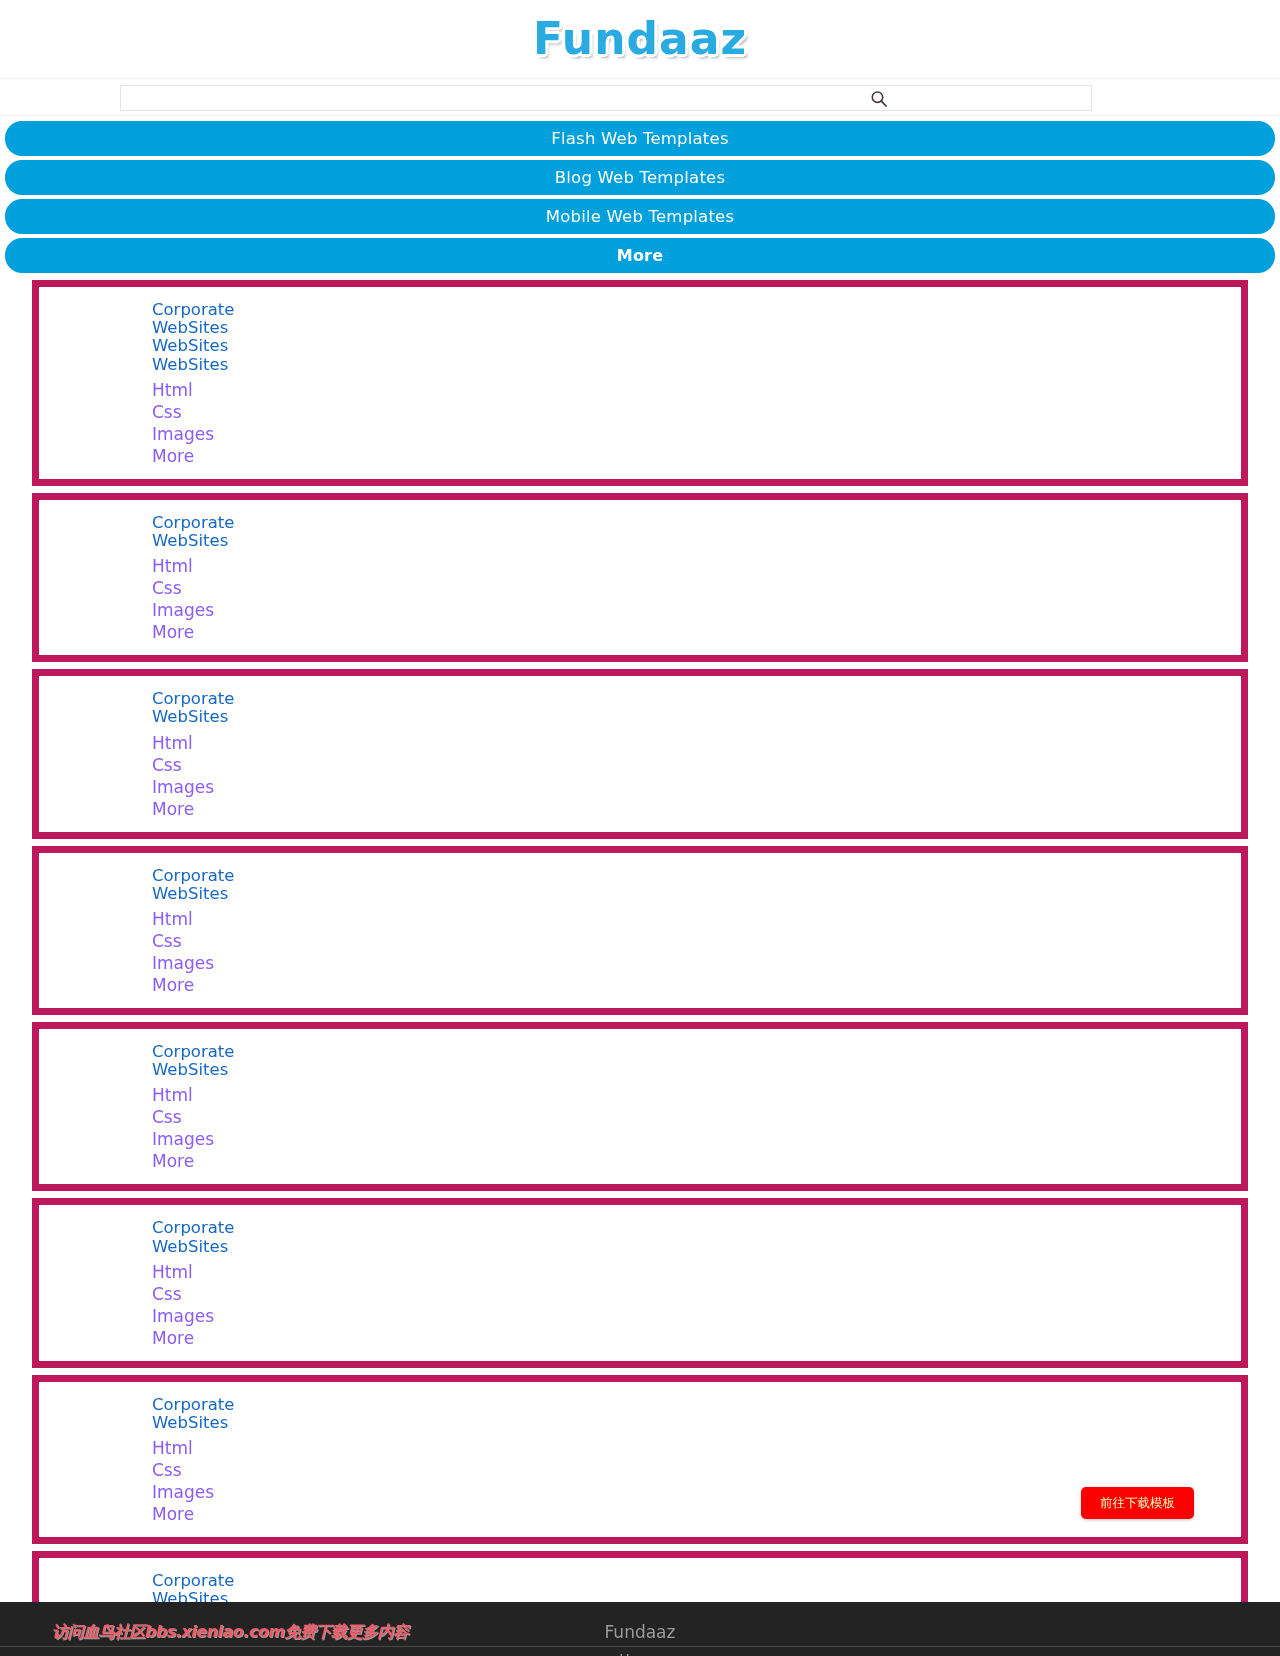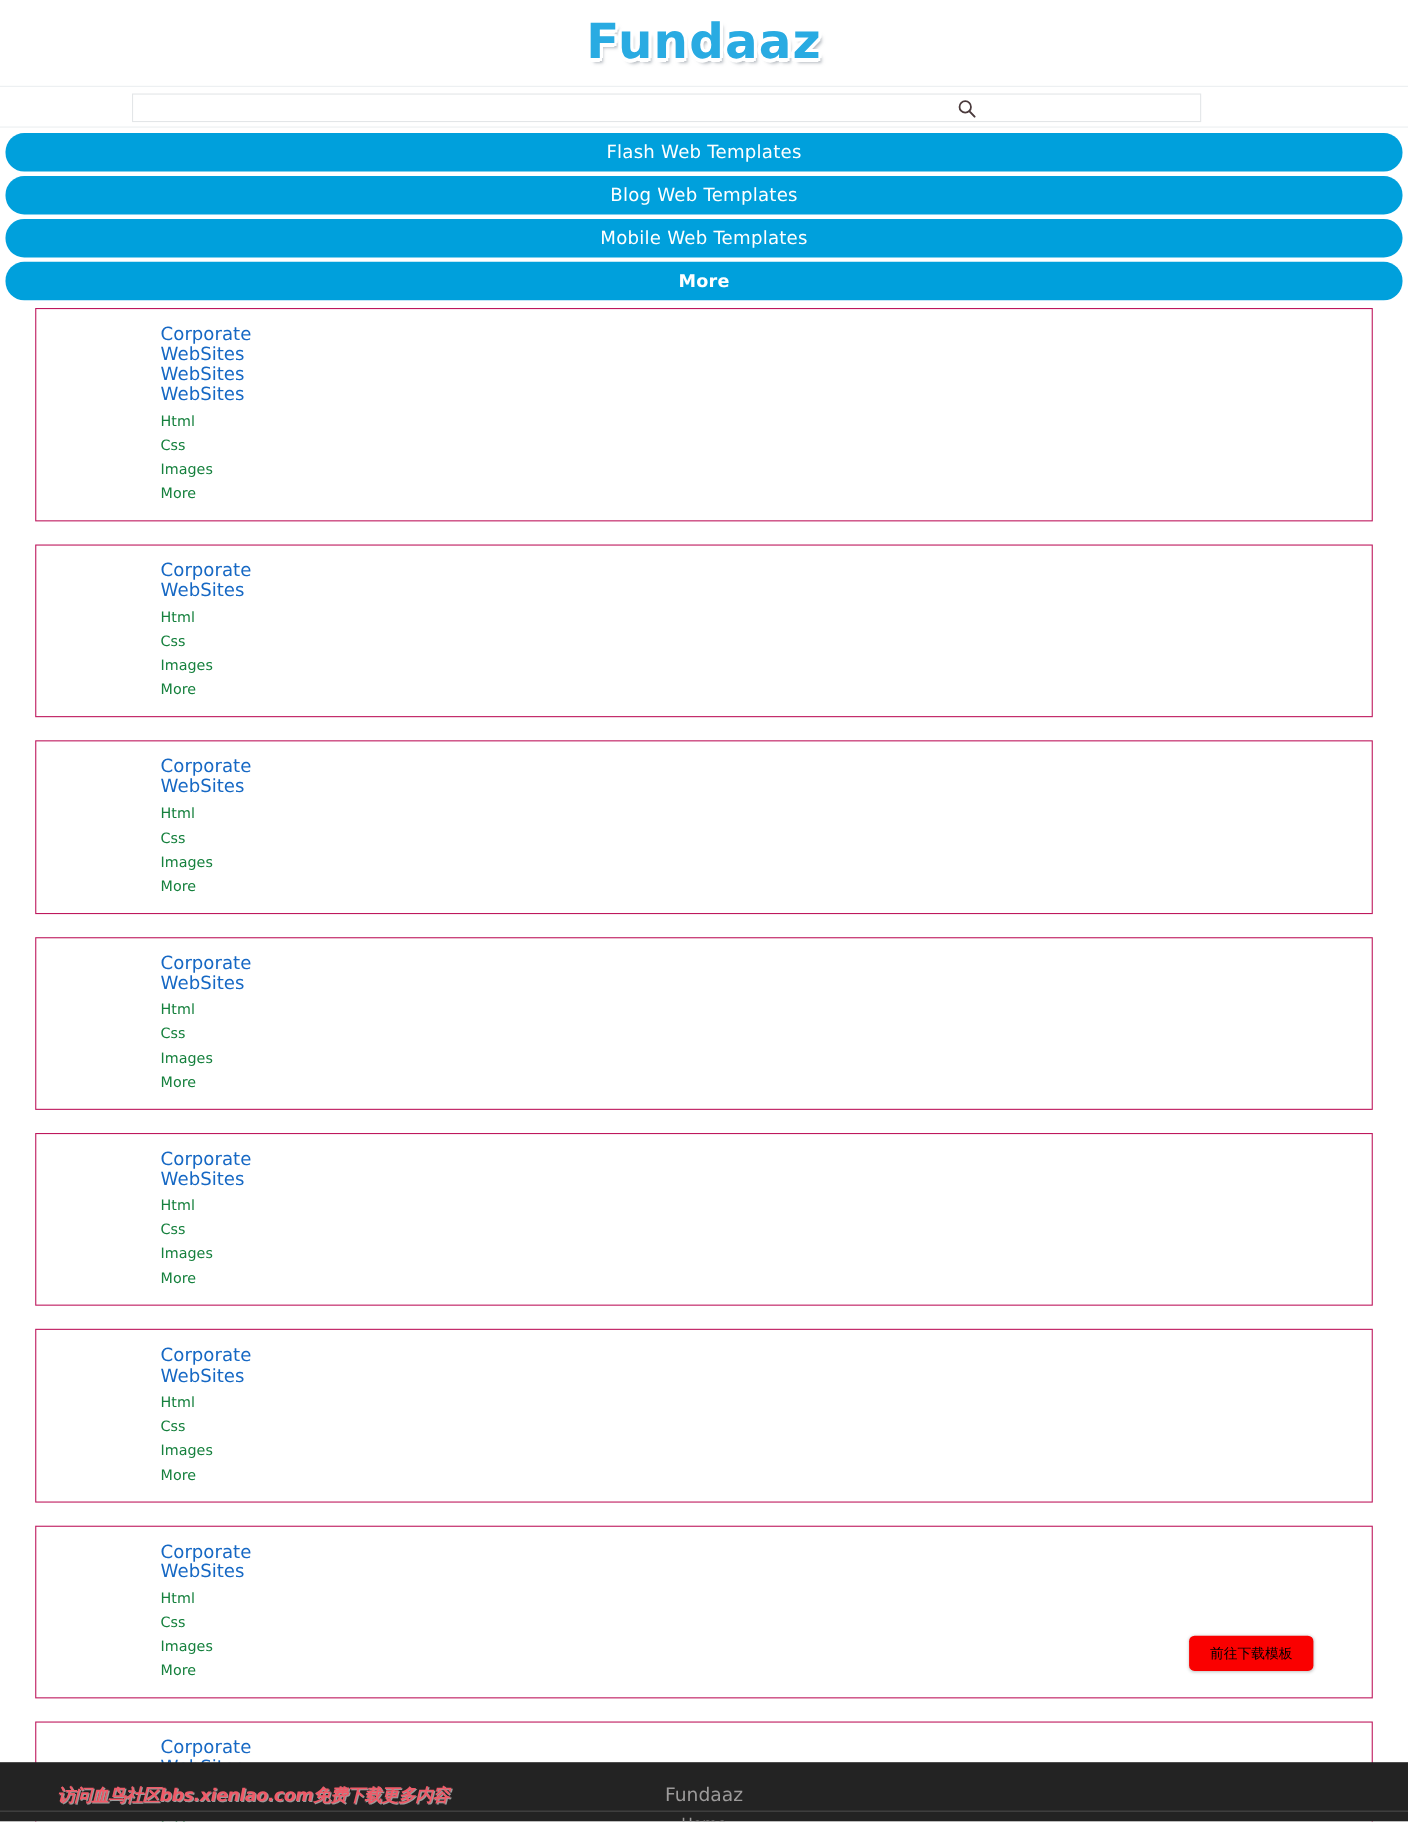--- a/index.html
+++ b/index.html
@@ -111,44 +111,44 @@
     border-radius: 17px;
   }
   .nav-item.bold { font-weight: bold; font-size: 16px; }
 
   
   .cards {
     width: 1216px;
     margin: 7px 0 0 32px;
   }
   .card {
-    border: 1px solid #be185d;
+    border: 7px solid #be185d;
     box-sizing: border-box;
     background: #fff;
-    margin-bottom: 21px;
+    margin-bottom: 7px;
     padding: 14px 0 12px 0;
     position: relative;
     min-height: 150px;
   }
   .card-body {
     padding-left: 113px;
   }
   .card-link {
     display: block;
     color: #1668C4;
     font-size: 16.5px;
     line-height: 18.2px;
     text-decoration: none;
     width: 86px;
     cursor: pointer;
   }
   .card-meta {
     display: block;
-    color: #15803d;
-    font-size: 13px;
+    color: #8b5cf6;
+    font-size: 17px;
     line-height: 22px;
     margin-top: 0px;
   }
   .card-meta:first-of-type { margin-top: 5px; }
 
   
   .footer {
     position: absolute;
     left: 0;
     top: 1602px;
@@ -207,21 +207,21 @@
 
   
   .dl-btn {
     position: absolute;
     left: 1081px;
     top: 1487px;
     width: 113px;
     height: 32px;
     background: #fa0000;
     border-radius: 5px;
-    color: #000000;
+    color: #fef9c3;
     font-size: 12.5px;
     line-height: 32px;
     text-align: center;
     cursor: pointer;
     box-shadow: 0 1px 3px rgba(0,0,0,.25);
     z-index: 40;
   }
 </style>
 </head>
 <body>

